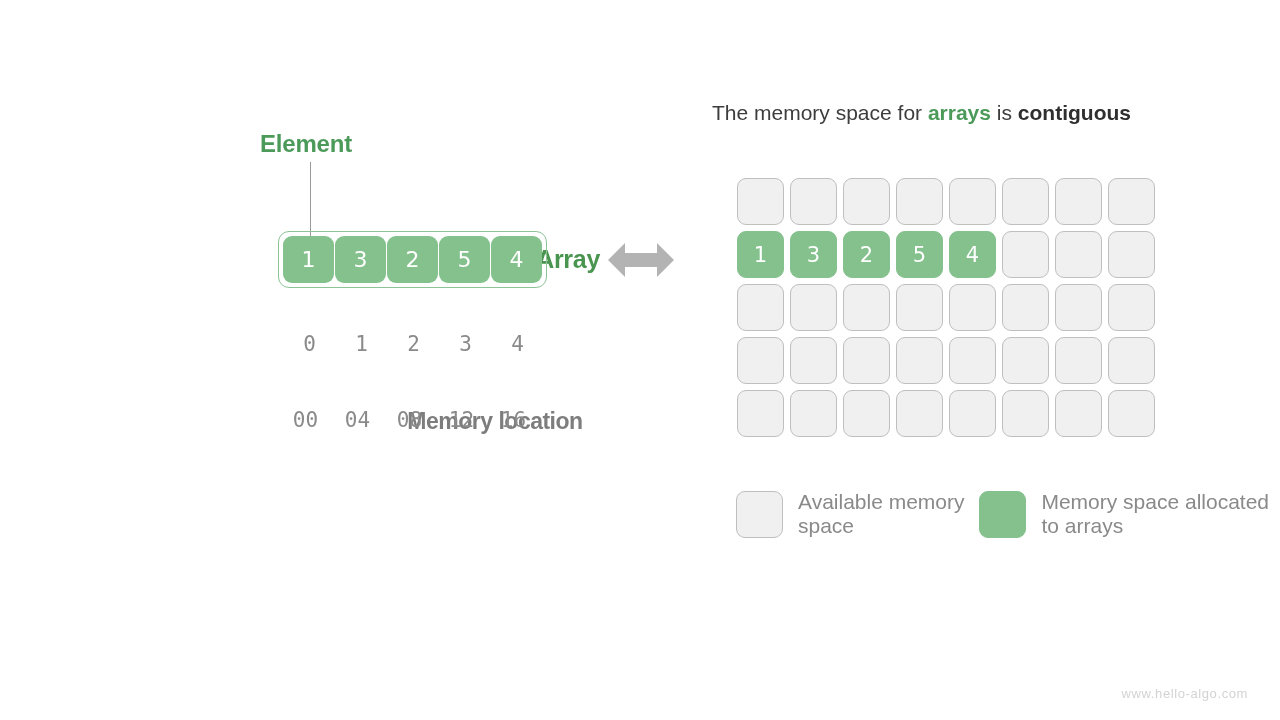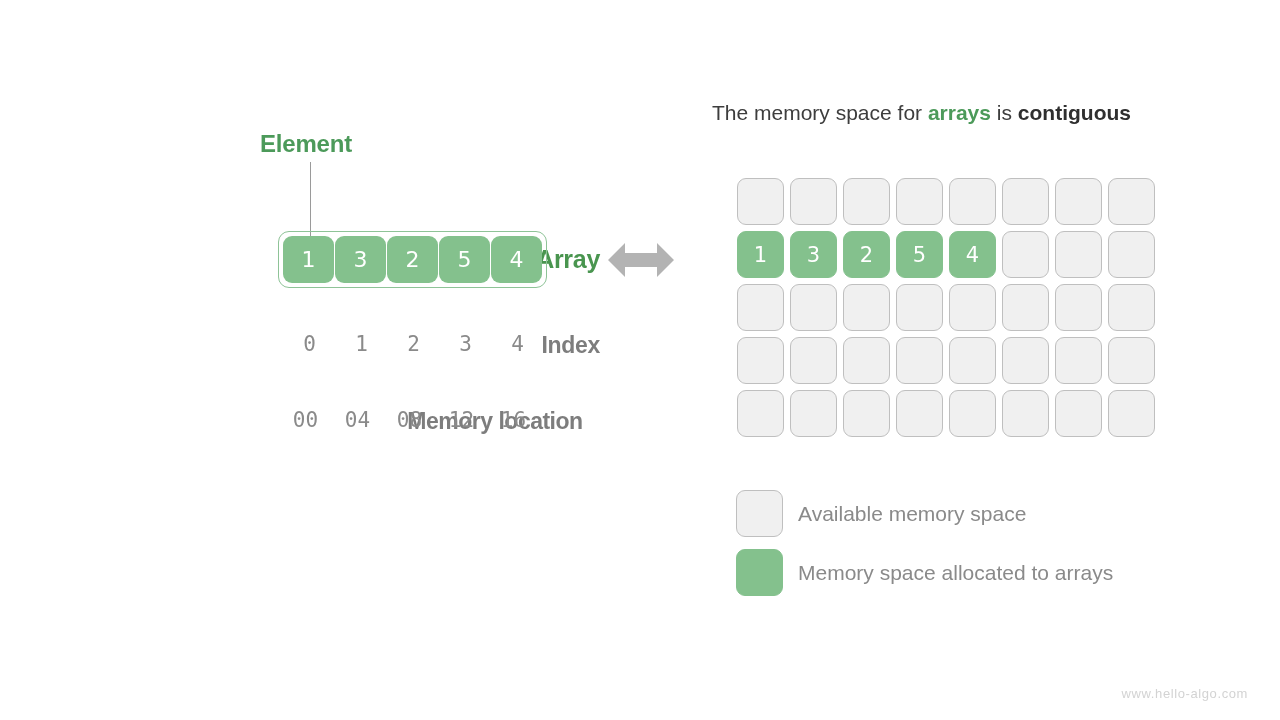--- a/index.html
+++ b/index.html
@@ -205,21 +205,21 @@
     background: #84c18d;
     border: 1.6px solid #84c18d;
     color: #ffffff;
   }
 
   #legend {
     position: absolute;
     left: 36px;
     top: 490px;
     display: flex;
-    flex-direction: column;
+    flex-direction: row;
     gap: 12px;
   }
   .legend-item {
     display: flex;
     align-items: center;
     gap: 15px;
   }
   .legend-swatch {
     width: 47px;
     height: 47px;
@@ -263,21 +263,20 @@
   <div id="array-row-label">Array</div>
 
   <div id="array-box">
       <div class="array-cell">1</div>
       <div class="array-cell">3</div>
       <div class="array-cell">2</div>
       <div class="array-cell">5</div>
       <div class="array-cell">4</div>
     </div>
 
-  <div id="index-row-label">Index</div>
 
   <div id="index-values">
       <div class="mono-value">0</div>
       <div class="mono-value">1</div>
       <div class="mono-value">2</div>
       <div class="mono-value">3</div>
       <div class="mono-value">4</div>
     </div>
 
   <div id="memloc-row-label">Memory location</div>

